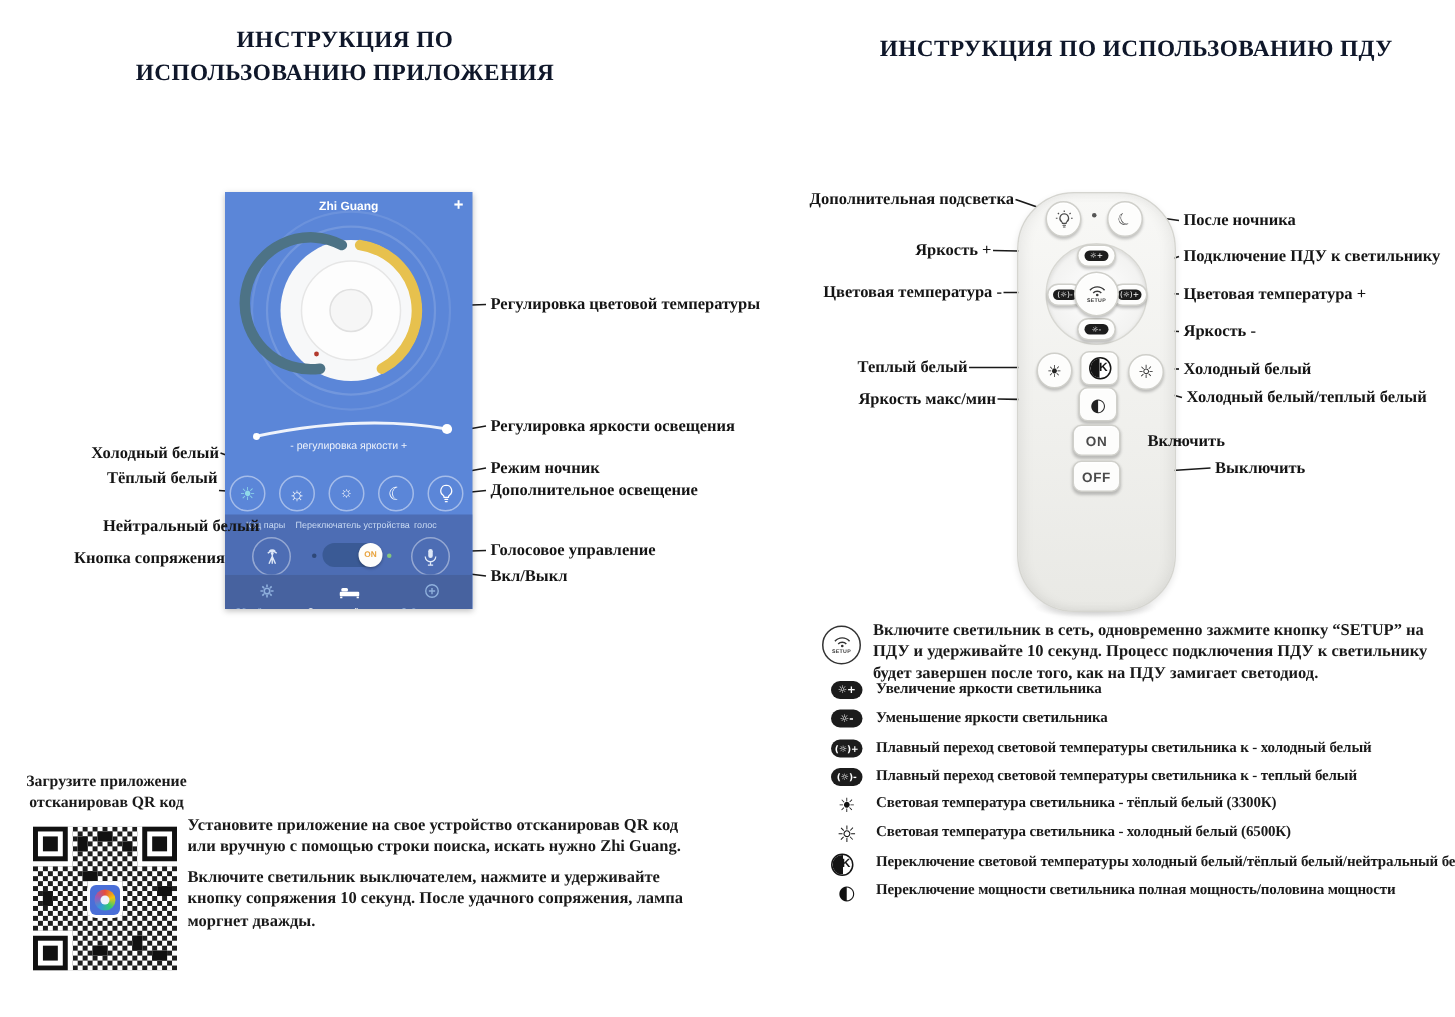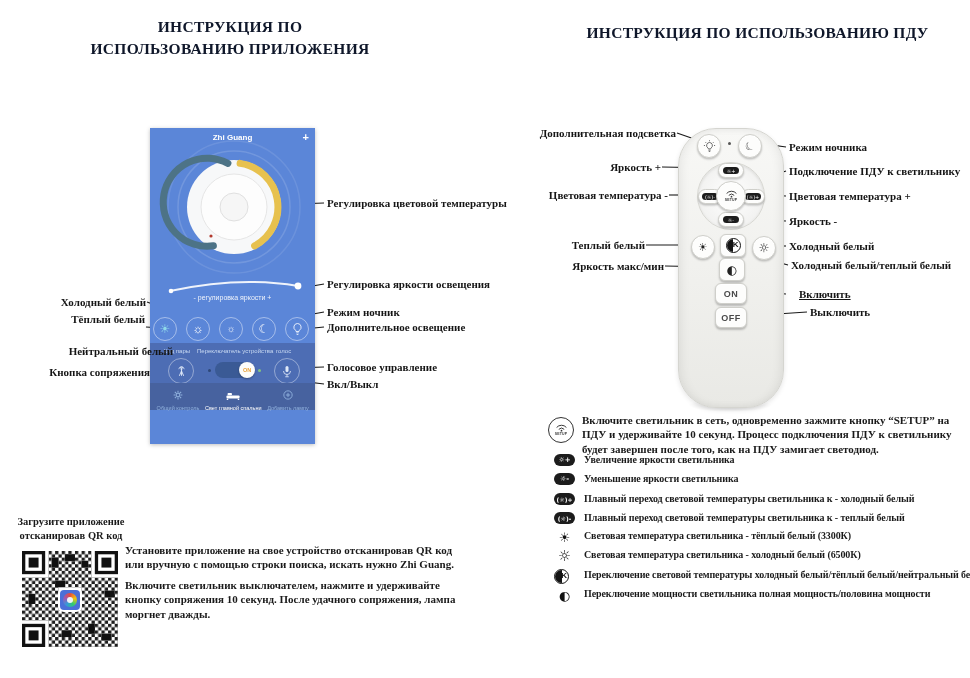--- a/index.html
+++ b/index.html
@@ -6,21 +6,21 @@
   #page{position:relative;width:970px;height:678px;background:#ffffff;overflow:hidden;
         font-family:"Liberation Serif", serif;color:#111;}
   .abs{position:absolute;}
   svg.lines{position:absolute;left:0;top:0;width:970px;height:678px;pointer-events:none;}
   .title{position:absolute;font:bold 15.5px "Liberation Serif", serif;text-align:center;line-height:1.45;letter-spacing:.3px;color:#0f172a;}
   .co{position:absolute;font:bold 11px "Liberation Serif", serif;white-space:nowrap;color:#151515;}
   .co.r{text-align:right;}
   .para{position:absolute;font:bold 11px "Liberation Serif", serif;line-height:1.3;color:#1a1a1a;}
 
   
-  #app{position:absolute;left:150px;top:128px;width:165px;height:316px;background:#5b86d8;
+  #app{position:absolute;left:150px;top:128px;width:165px;height:278px;background:#5b86d8;
        font-family:"Liberation Sans", sans-serif;overflow:hidden;box-shadow:0 1px 4px rgba(0,0,0,.25);}
   #app .hdr{position:absolute;left:0;top:0;width:100%;height:20px;}
   #app .hdr .t{position:absolute;left:0;top:5px;width:100%;text-align:center;font-size:8px;font-weight:bold;color:#fff;}
   #app .hdr .plus{position:absolute;right:6px;top:3px;font-size:11px;color:#fff;font-weight:bold;}
   .appsvg{position:absolute;left:0;top:0;}
   .hint{position:absolute;left:0;top:166px;width:100%;text-align:center;font-size:7px;color:rgba(255,255,255,.9);}
   .icobtn{position:absolute;width:22px;height:22px;border:1px solid rgba(255,255,255,.45);border-radius:50%;
           display:flex;align-items:center;justify-content:center;top:189px;}
   .icobtn span{color:#fff;font-size:12px;line-height:1;}
   .panel{position:absolute;left:0;top:215px;width:100%;height:40px;background:#4d6db4;}
@@ -334,27 +334,27 @@
     <div class="rbtn" style="left:36px;top:178px;width:30px;height:19px;border-radius:6px;">
       <span class="onoff">OFF</span>
       </div>
   </div>
 
   <span class="co r" style="right:294px;top:127px;">Дополнительная подсветка</span>
   <span class="co r" style="right:309px;top:161px;">Яркость +</span>
   <span class="co r" style="right:302px;top:189px;">Цветовая температура -</span>
   <span class="co r" style="right:325px;top:239px;">Теплый белый</span>
   <span class="co r" style="right:306px;top:260px;">Яркость макс/мин</span>
-  <span class="co" style="left:789px;top:141px;">Режим ночника</span>
+  <span class="co" style="left:789px;top:141px;">После ночника</span>
   <span class="co" style="left:789px;top:165px;">Подключение ПДУ к светильнику</span>
   <span class="co" style="left:789px;top:190px;">Цветовая температура +</span>
   <span class="co" style="left:789px;top:215px;">Яркость -</span>
   <span class="co" style="left:789px;top:240px;">Холодный белый</span>
   <span class="co" style="left:791px;top:259px;">Холодный белый/теплый белый</span>
-  <span class="co" style="left:799px;top:288px;text-decoration:underline;">Включить</span>
+  <span class="co" style="left:765px;top:288px;">Включить</span>
   <span class="co" style="left:810px;top:306px;">Выключить</span>
 
   <div class="setup-icon">
     <svg width="13" height="8" viewBox="0 0 24 14">
       <path d="M3 6a12 12 0 0 1 18 0" stroke="#333" fill="none" stroke-width="1.8"></path>
       <path d="M7 9.5a7 7 0 0 1 10 0" stroke="#333" fill="none" stroke-width="1.8"></path>
       <circle cx="12" cy="12" r="1.6" fill="#333"></circle>
     </svg>
     <span class="setupword">SETUP</span>
   </div>

